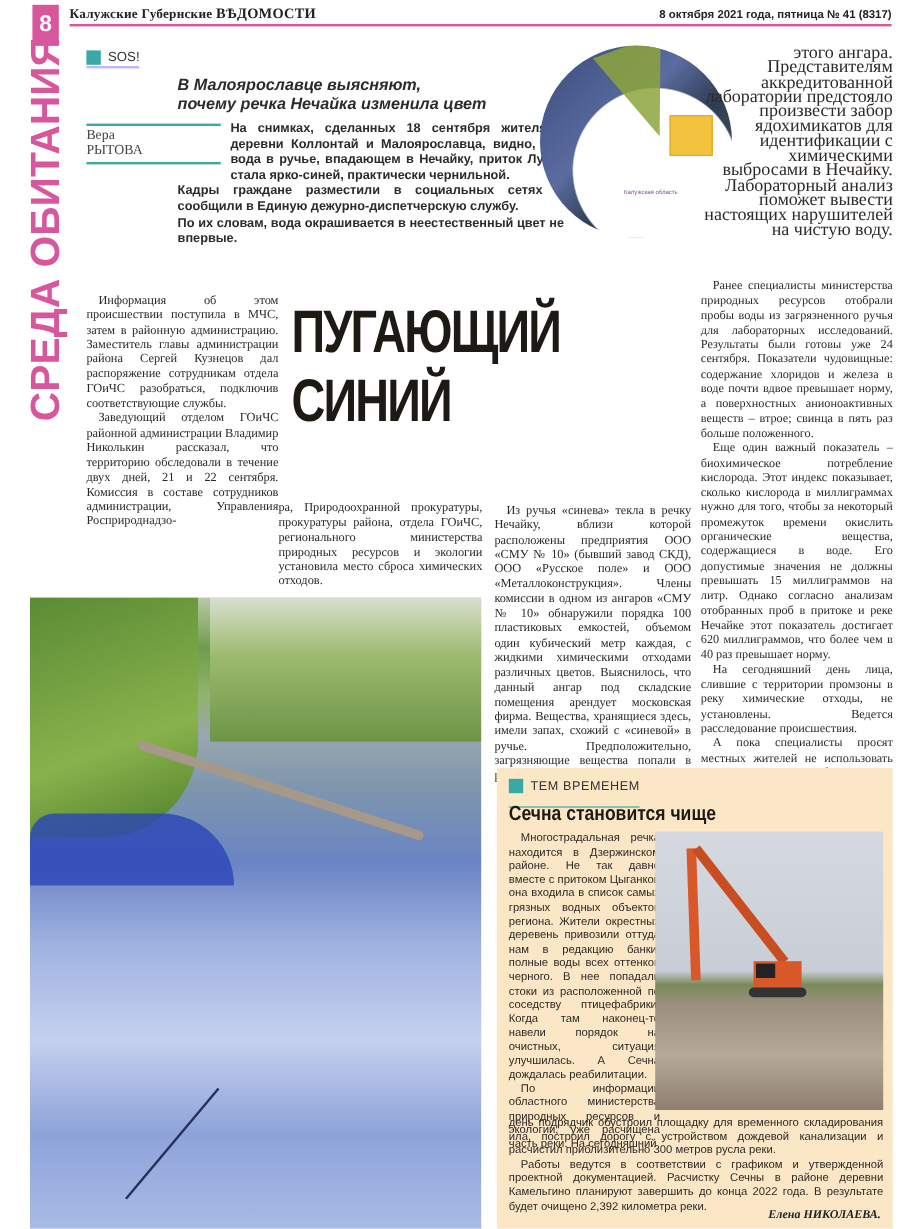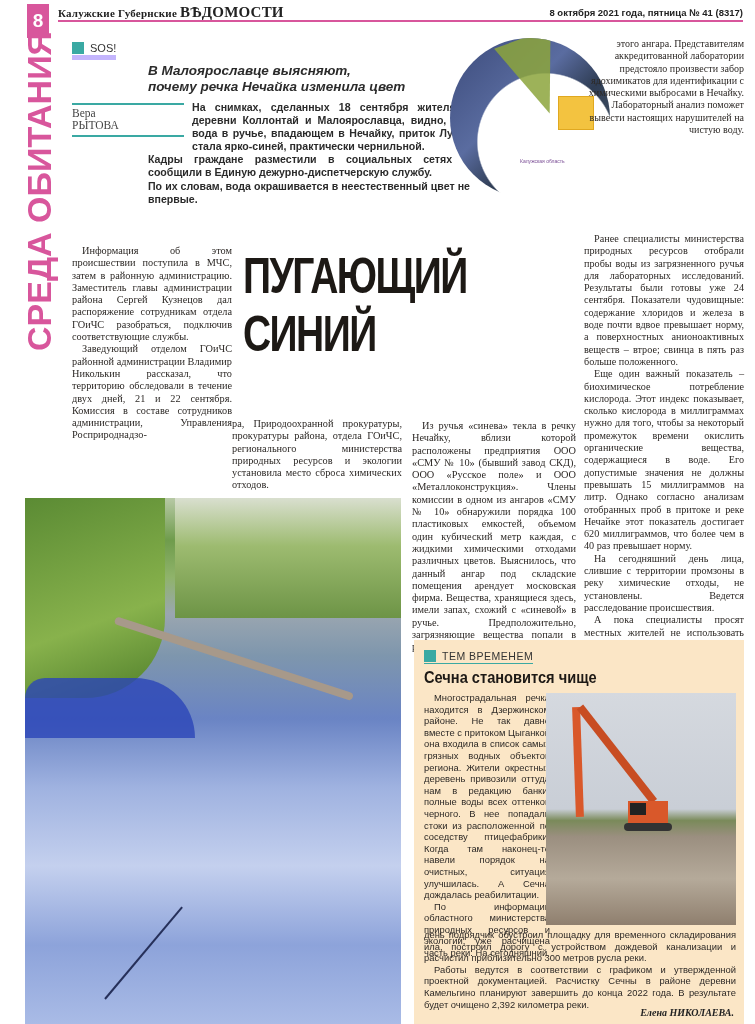--- a/index.html
+++ b/index.html
@@ -7,25 +7,25 @@
   body { position: relative; font-family: "Liberation Serif", serif; color: #2a2522; }
 
   .page-num { position: absolute; left: 27px; top: 4px; width: 22px; height: 34px; background: #d8569c; color: #fff;
     font-family: "Liberation Sans", sans-serif; font-weight: 700; font-size: 19px; text-align: center; line-height: 34px; }
   .rubric-vert { position: absolute; left: 22px; top: 48px; width: 34px; height: 286px; }
   .rubric-vert span { position: absolute; left: 50%; top: 50%; transform: translate(-50%,-50%) rotate(-90deg);
     white-space: nowrap; font-family: "Liberation Sans", sans-serif; font-weight: 700; font-size: 34px;
     letter-spacing: 0px; color: #d8569c; transform-origin: center; display: block; }
 
   .masthead { position: absolute; left: 58px; top: 4px; font-family: "Liberation Serif", serif; font-size: 11px; font-weight: 700; color: #222; letter-spacing: 0.2px; }
-  .masthead b { font-size: 15px; }
+  .masthead b { font-size: 12px; }
   .issue-date { position: absolute; right: 12px; top: 7px; font-family: "Liberation Sans", sans-serif; font-size: 9.5px; font-weight: 700; color: #222; }
   .top-rule { position: absolute; left: 58px; right: 12px; top: 20px; height: 1.5px; background: #d8569c; }
 
-  .sos { position: absolute; left: 72px; top: 42px; display: flex; align-items: center; border-bottom: 5px solid #c4b5fd; padding-bottom: 1px; }
+  .sos { position: absolute; left: 72px; top: 42px; display: flex; align-items: center; border-bottom: 2px solid #c4b5fd; padding-bottom: 1px; }
   .sos .sq { width: 12px; height: 12px; background: #3aa9a3; margin-right: 6px; }
   .sos span { font-family: "Liberation Sans", sans-serif; font-size: 11px; color: #333; }
 
   .lead-title { position: absolute; left: 148px; top: 63px; width: 300px; font-family: "Liberation Sans", sans-serif;
     font-style: italic; font-weight: 700; font-size: 13.5px; line-height: 16px; color: #2b2b2b; }
 
   .author { position: absolute; left: 72px; top: 103px; width: 112px; border-top: 2px solid #3aa9a3; border-bottom: 2px solid #3aa9a3; padding: 2px 0 4px; font-size: 11.5px; line-height: 12px; color: #444; }
 
   .lead-text { position: absolute; left: 148px; top: 101px; width: 322px; font-family: "Liberation Sans", sans-serif; font-weight: 700; font-size: 10.6px; line-height: 13.1px; color: #2b2b2b; text-align: justify; }
   .lead-text p { margin: 0; }
@@ -33,40 +33,40 @@
 
   .map { position: absolute; left: 450px; top: 38px; width: 160px; height: 160px; border-radius: 50%; overflow: hidden;
     background: radial-gradient(circle at 60% 65%, #ffffff 0 48%, transparent 49%), linear-gradient(135deg, #3b4a7a 0%, #5a6ca0 40%, #2f3d54 60%, #506070 100%); }
   .map .region { position: absolute; left: 108px; top: 58px; width: 36px; height: 34px; background: #f3c340; border: 1px solid #e0a820; }
   .map .cone { position: absolute; left: 56px; top: -2px; width: 0; height: 0; border-left: 30px solid transparent; border-right: 30px solid transparent; border-top: 80px solid rgba(140,165,60,0.85); transform: rotate(-20deg); }
   .map .lbl { position: absolute; left: 70px; top: 120px; font-family: "Liberation Sans", sans-serif; font-size: 5px; color: #7a4d95; }
 
   .col { position: absolute; font-size: 10.3px; line-height: 12.3px; text-align: justify; color: #2d2926; }
   .col p { text-indent: 10px; }
   .col p.noindent { text-indent: 0; }
-  .col-right-top { left: 584px; top: 38px; width: 160px; text-align: right; font-size: 10px; }
+  .col-right-top { left: 584px; top: 38px; width: 160px; text-align: right; font-size: 15px; }
   .col-right { left: 584px; top: 233px; width: 160px; font-size: 10.2px; }
   .col-right .photo-credit { text-align: right; font-style: italic; font-weight: 700; text-indent: 0; margin-top: 3px; }
 
   .big-title { position: absolute; left: 243px; top: 247px; font-family: "Liberation Sans", sans-serif; font-weight: 700; font-size: 50px; line-height: 58px; letter-spacing: -2px; color: #1d1915; transform: scaleX(0.78); transform-origin: left; }
 
   .col-a { left: 72px; top: 245px; width: 160px; }
   .col-b { left: 232px; top: 418px; width: 170px; }
   .col-c { left: 412px; top: 420px; width: 164px; }
 
   .photo-river { position: absolute; left: 25px; top: 498px; width: 376px; height: 526px; overflow: hidden;
     background: linear-gradient(180deg, #b7c9a5 0%, #6f9c4c 8%, #8fb36a 15%, #9aa6b0 22%, #7e96ad 30%, #6a84c4 42%, #9fb2e0 55%, #c4d0ee 70%, #8da3da 85%, #a9bbe6 100%); }
   .photo-river .bank { position: absolute; left: 0; top: 0; width: 140px; height: 200px; background: linear-gradient(160deg, #5b8b34, #88b24c 60%, #4e7d2a); border-radius: 0 0 80px 0; }
   .photo-river .trees { position: absolute; left: 150px; top: 0; width: 226px; height: 120px; background: linear-gradient(180deg, #d9dfcf, #9dbb70 40%, #6d9446); }
   .photo-river .log { position: absolute; left: 90px; top: 118px; width: 250px; height: 8px; background: #a7998a; transform: rotate(18deg); transform-origin: left; border-radius: 4px; }
   .photo-river .blue { position: absolute; left: 0; top: 180px; width: 170px; height: 60px; background: #2b45b8; opacity: 0.8; border-radius: 20px 60px 0 0; }
   .photo-river .rod { position: absolute; left: 80px; top: 500px; width: 120px; height: 2px; background: #26305a; transform: rotate(-50deg); transform-origin: left; }
 
   .sidebar-box { position: absolute; left: 414px; top: 640px; width: 330px; height: 384px; background: #fbe6c6; padding: 8px 10px; }
-  .tag { display: inline-flex; align-items: center; border-bottom: 1.5px solid #3aa9a3; padding-bottom: 1px; }
+  .tag { display: inline-flex; align-items: center; border-bottom: 1.5px solid #3aa9a3; padding-bottom: 11px; }
   .tag .sq { width: 12px; height: 12px; background: #3aa9a3; margin-right: 6px; }
   .tag span { font-family: "Liberation Sans", sans-serif; font-size: 10.5px; letter-spacing: 0.5px; color: #333; }
   .box-title { position: absolute; left: 10px; top: 28px; font-family: "Liberation Sans", sans-serif; font-weight: 700; font-size: 17px; color: #1d1915; transform: scaleX(0.86); transform-origin: left; }
   .box-text { position: absolute; font-family: "Liberation Sans", sans-serif; font-size: 9.4px; line-height: 11.6px; text-align: justify; color: #2d2926; }
   .box-text p { text-indent: 10px; }
   .box-col { left: 10px; top: 52px; width: 126px; }
   .box-wide { left: 10px; top: 289px; width: 312px; }
   .box-sign { position: absolute; right: 10px; bottom: 6px; font-family: "Liberation Serif", serif; font-style: italic; font-weight: 700; font-size: 10px; color: #222; }
 
   .photo-excavator { position: absolute; left: 132px; top: 53px; width: 190px; height: 232px; overflow: hidden;

